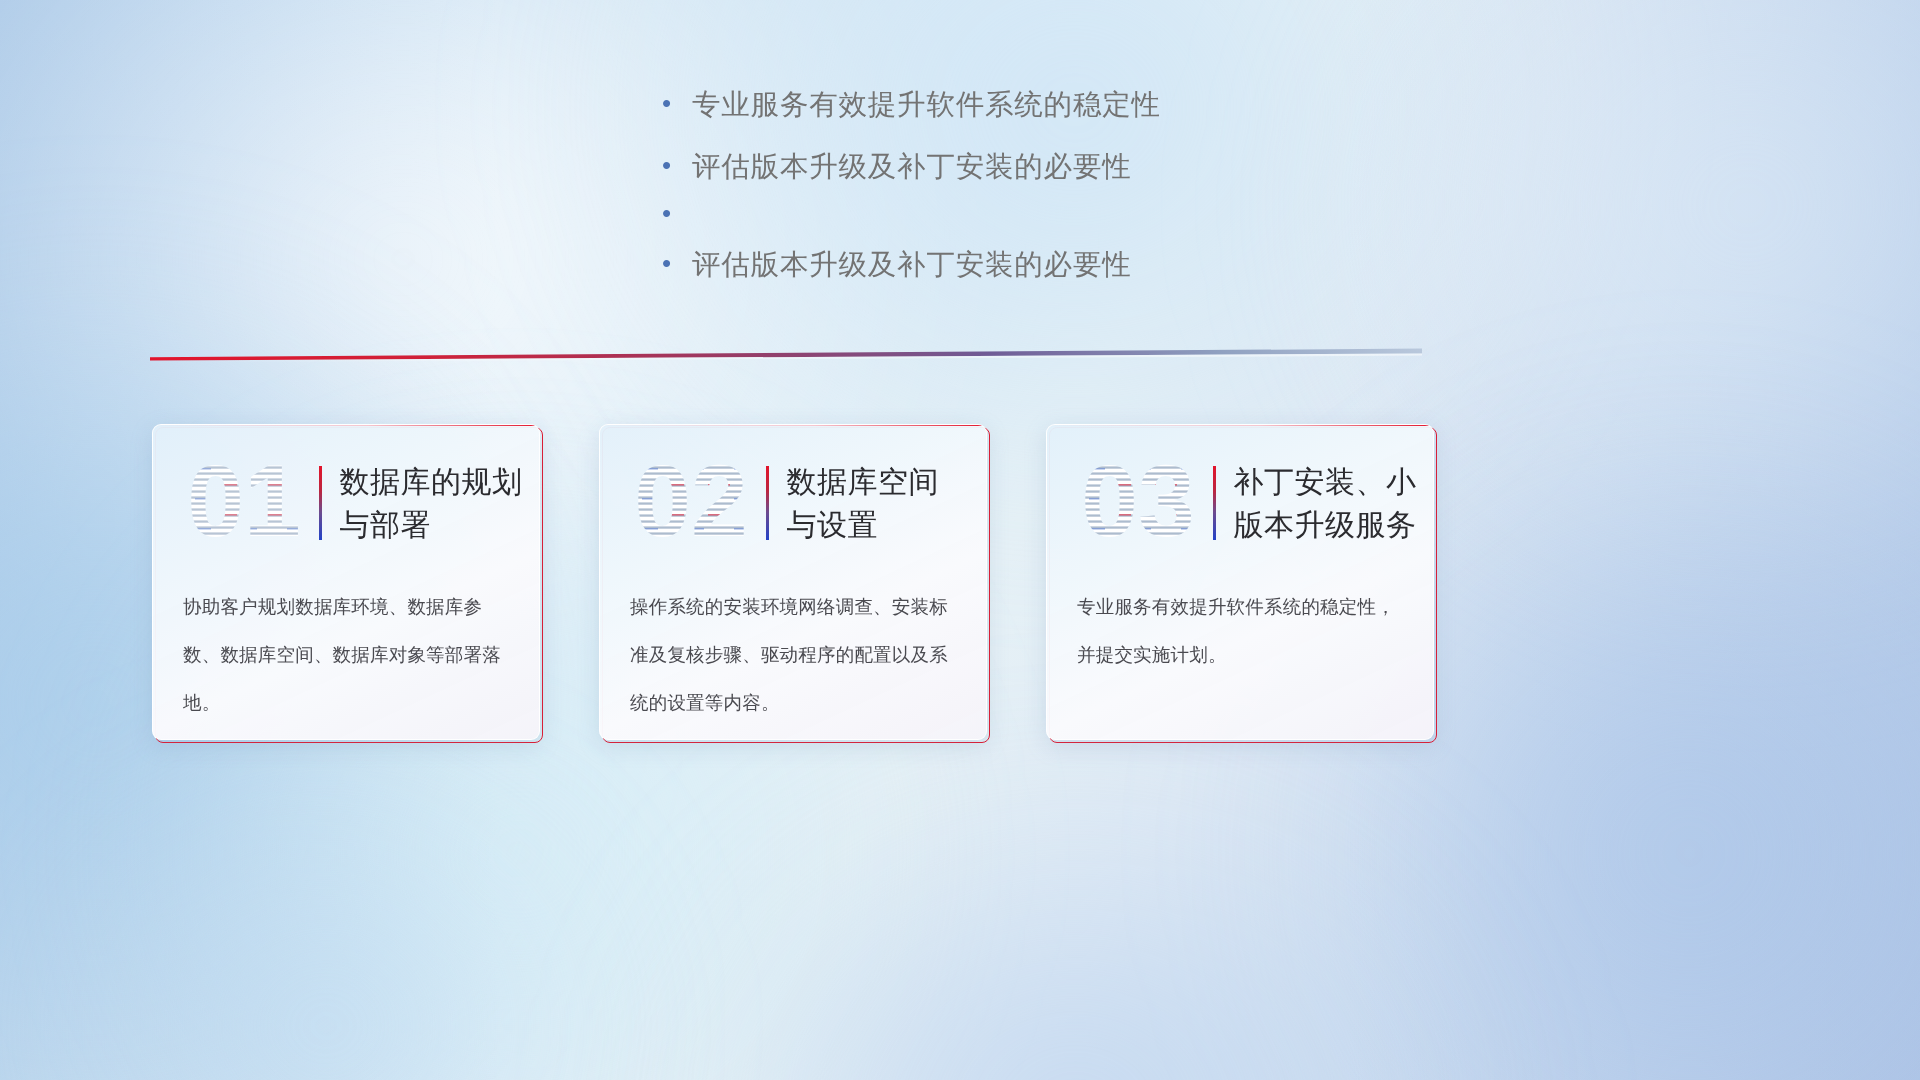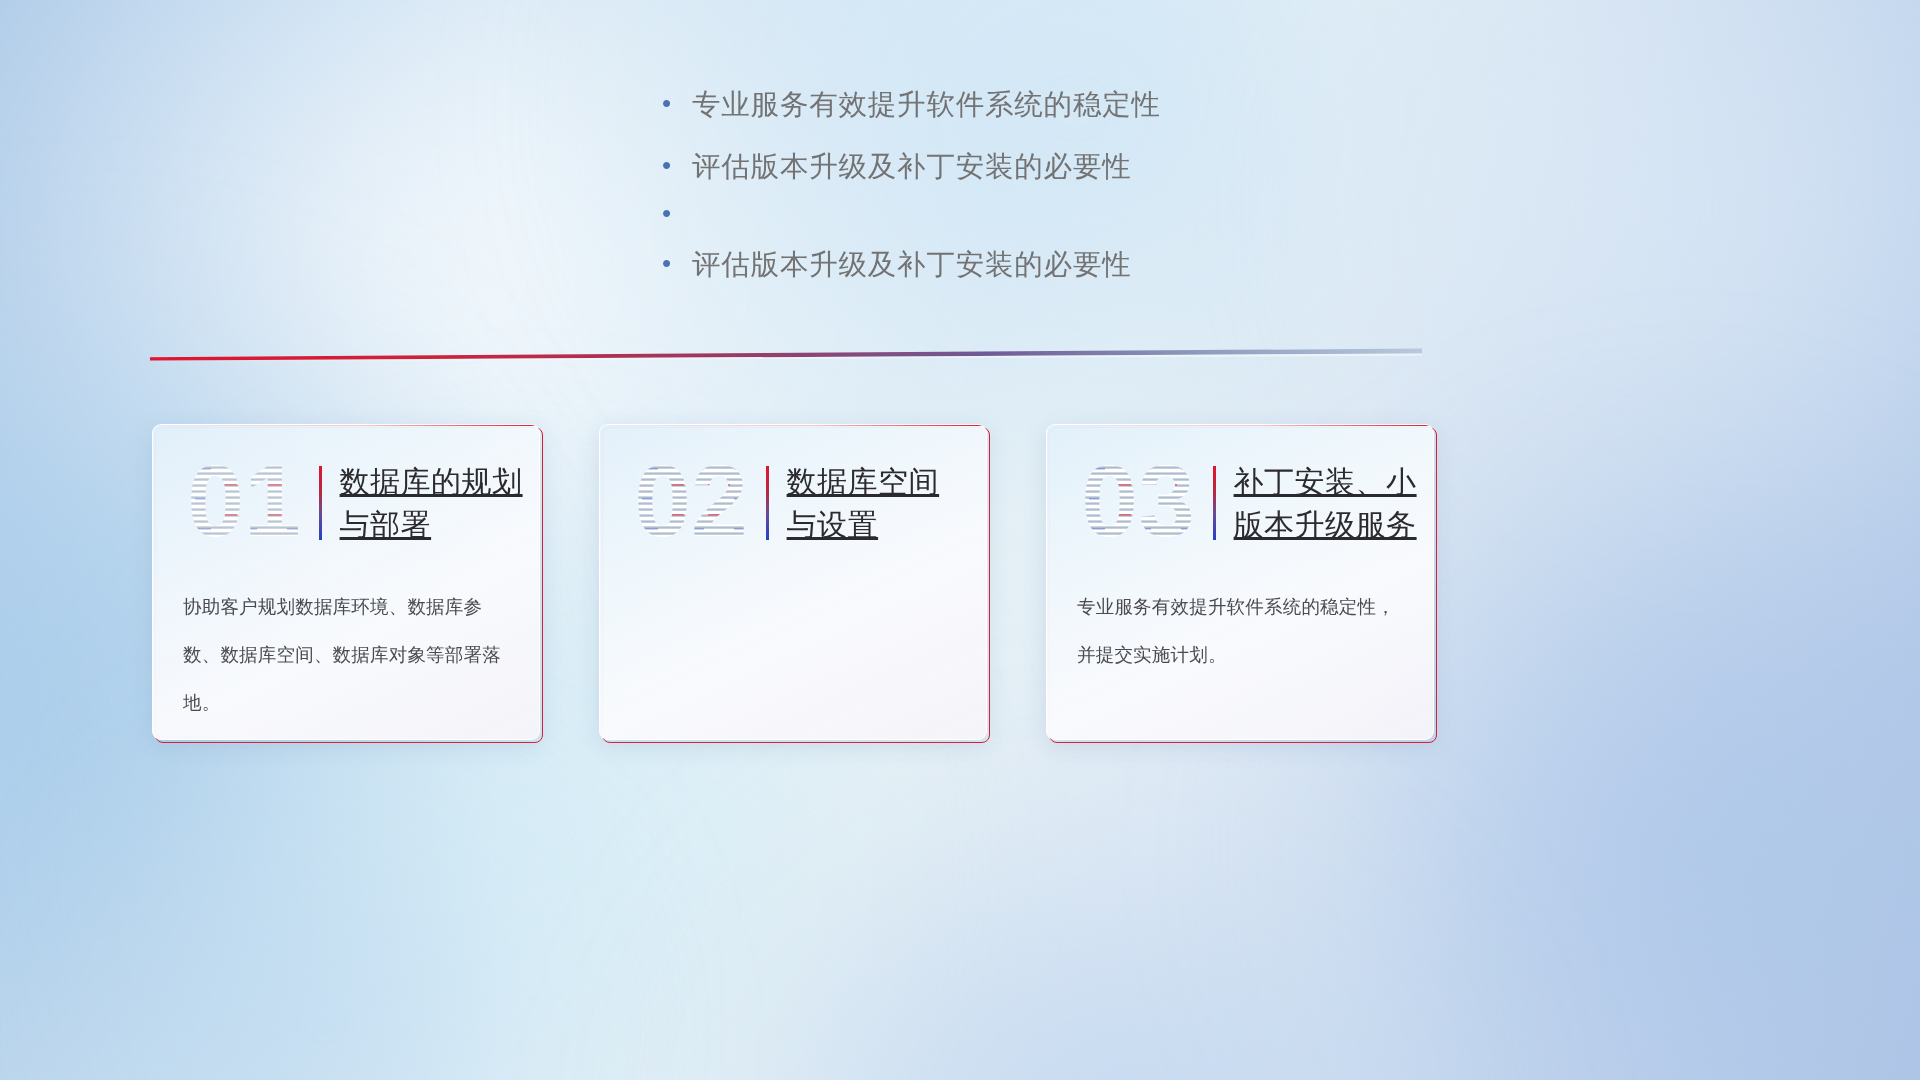--- a/index.html
+++ b/index.html
@@ -63,21 +63,21 @@
   .card .topline{position:absolute;left:0;right:-3px;top:-1px;height:2px;
       background:linear-gradient(90deg,rgba(255,255,255,0),rgba(255,160,170,.55) 55%,#e2142b 100%);}
 
   .head{position:absolute;left:0;top:18px;width:100%;height:120px;
         display:flex;align-items:center;}
   .num{position:relative;width:150px;flex:0 0 150px;height:110px;margin-left:16px;}
   .num svg{position:absolute;left:0;top:0;}
   .vbar{width:2.6px;height:74px;flex:0 0 2.6px;
         background:linear-gradient(180deg,#e2142b 0%,#bb2640 34%,#6d4b8e 62%,#2342c8 100%);}
   .ttl{margin-left:18px;font-size:30px;line-height:43px;color:#2b2b2f;
-       letter-spacing:.5px;font-weight:400;white-space:pre-line;text-decoration:underline;}
+       letter-spacing:.5px;font-weight:400;white-space:pre-line;}
 
   .body{position:absolute;left:30px;right:26px;top:158px;
         font-size:18.5px;line-height:48px;color:#4a4a50;letter-spacing:.2px;}
 </style>
 </head>
 <body>
 
 <div id="bg">
   <div class="bg-base"></div>
   <div class="glow g1"></div>
@@ -185,20 +185,21 @@
             <g mask="url(#m2)">
               <rect x="-14" y="-10" width="180" height="130" fill="url(#stripes1)"></rect>
               <rect x="-14" y="-10" width="180" height="130" fill="url(#stripesA1)"></rect>
             </g>
           </svg>
         </div>
         <div class="vbar"></div>
         <div class="ttl">数据库空间
 与设置</div>
       </div>
+      <div class="body">操作系统的安装环境网络调查、安装标准及复核步骤、驱动程序的配置以及系统的设置等内容。</div>
     </div>
   </div>
 
   <div class="card" style="left:1046px">
     <div class="frame"></div>
     <div class="face">
       <div class="topline"></div>
       <div class="head">
         <div class="num">
           <svg width="150" height="110" viewBox="0 0 150 110">

